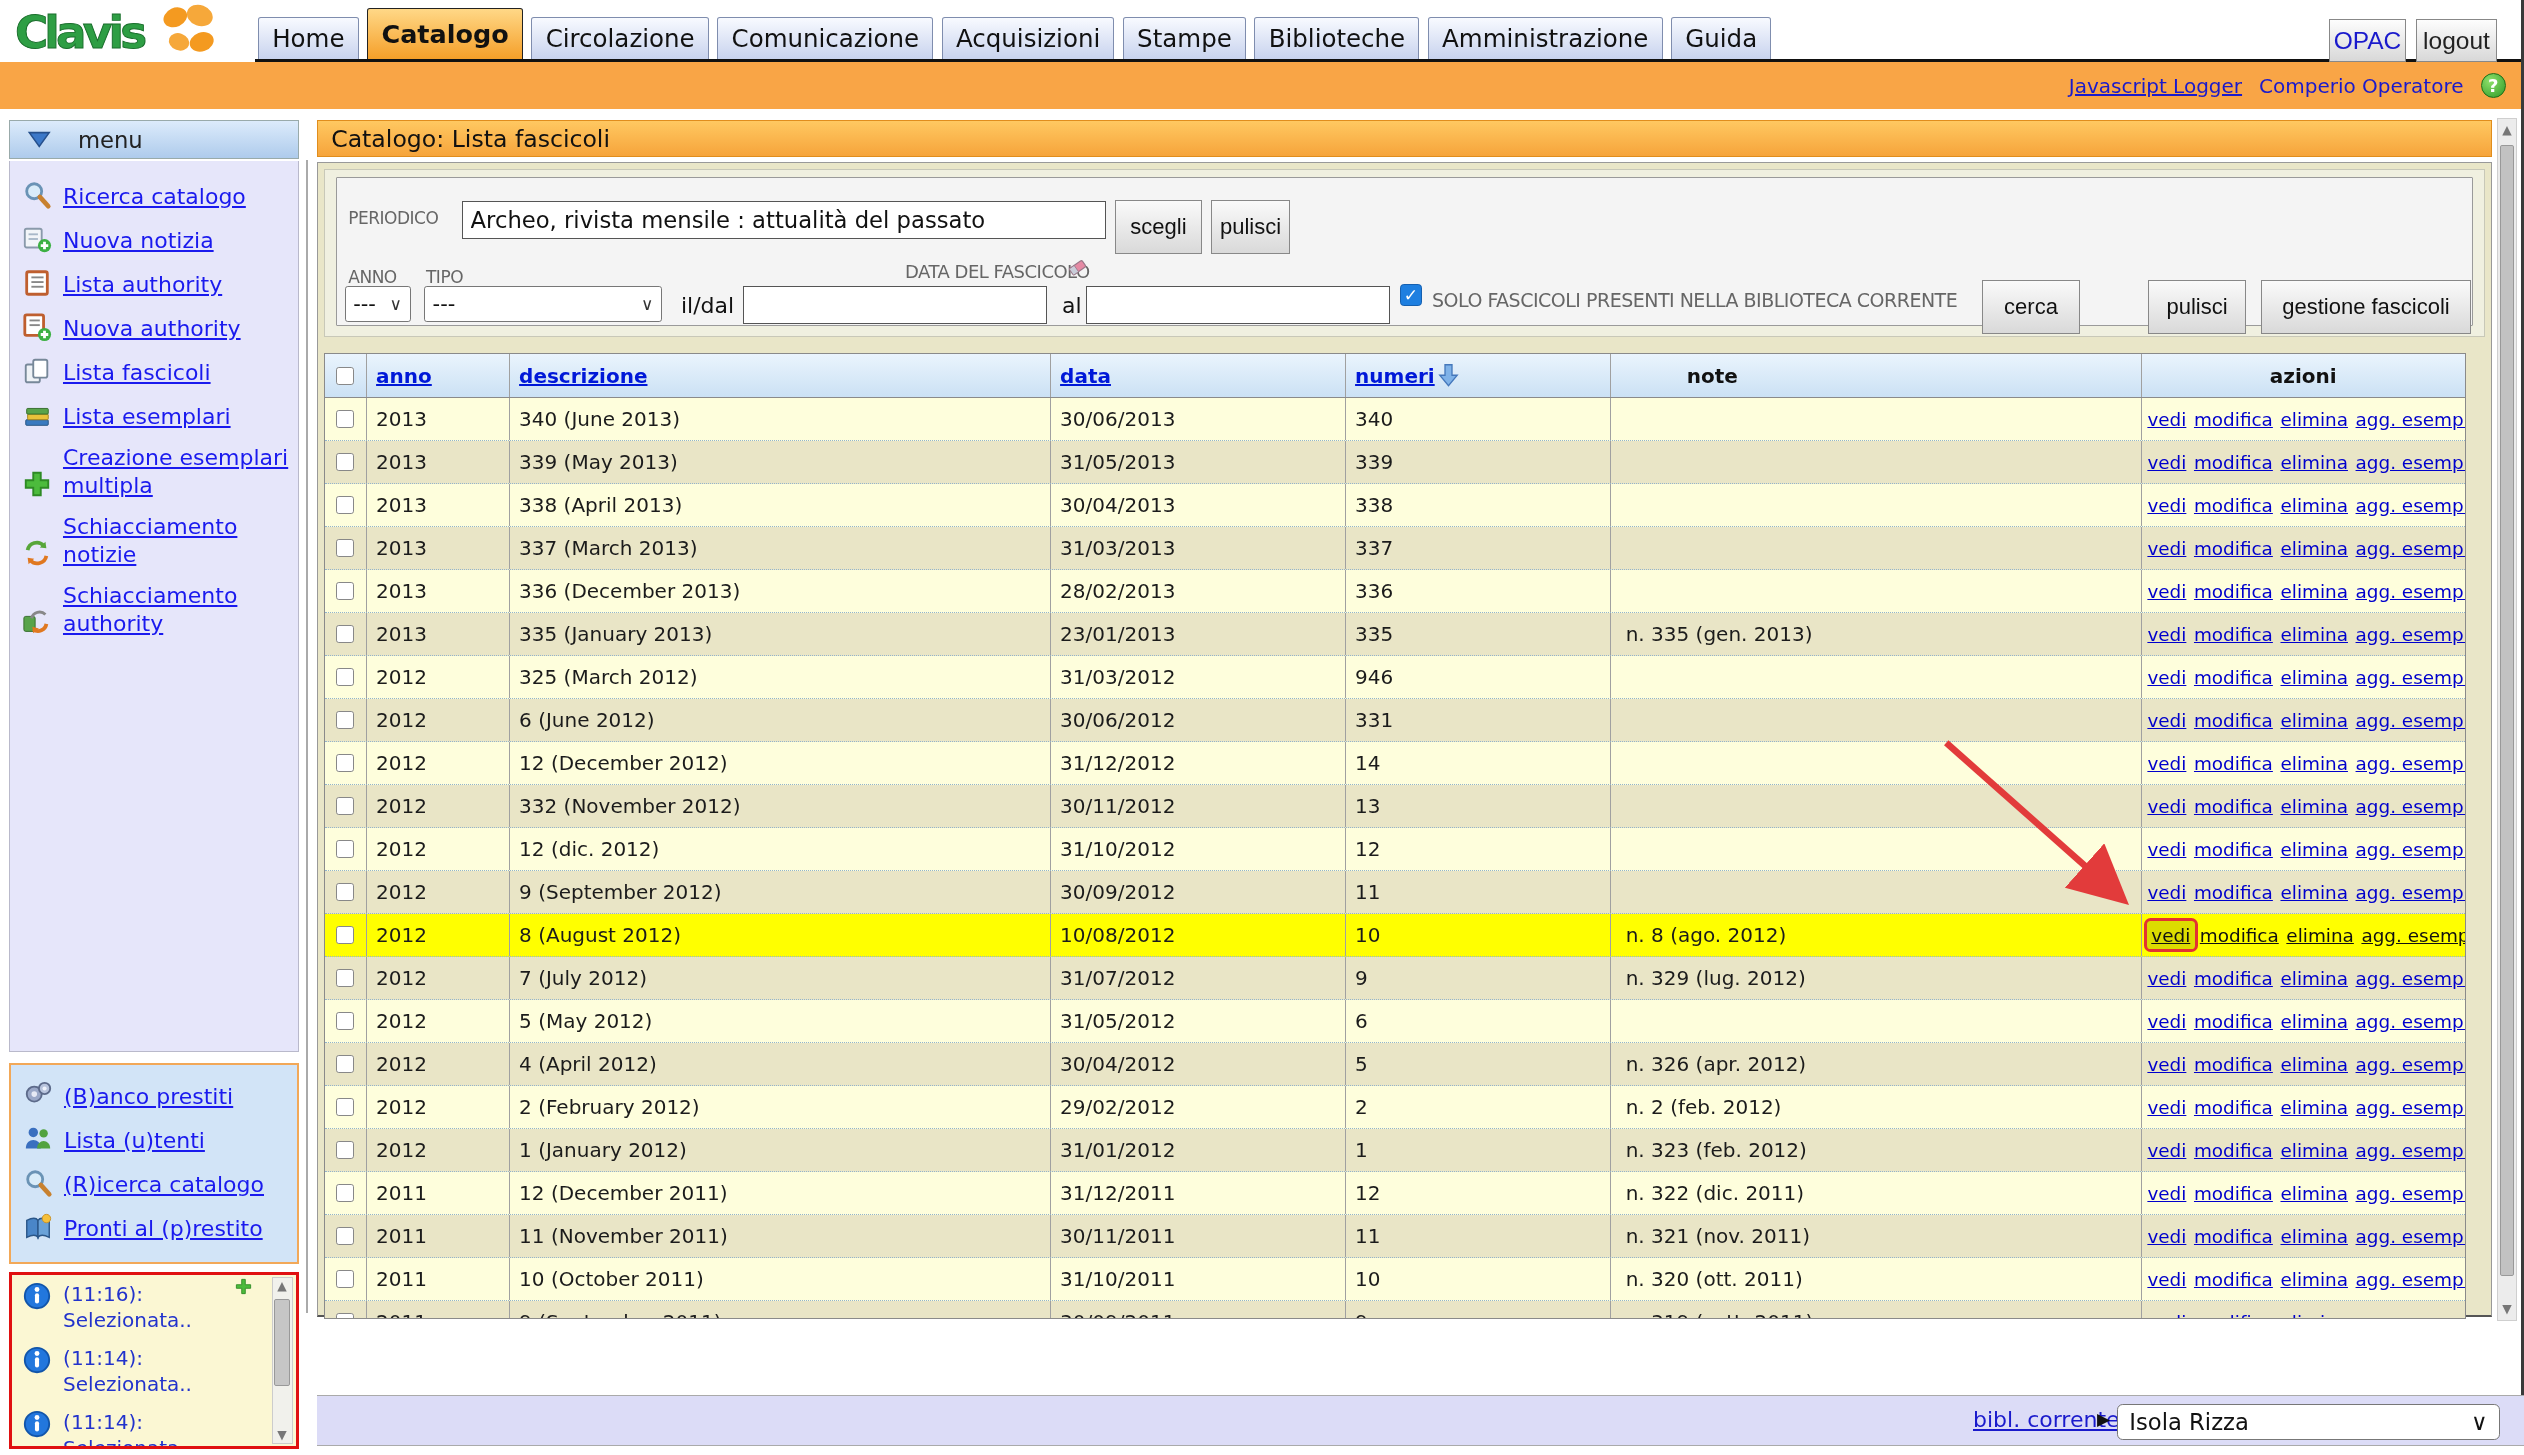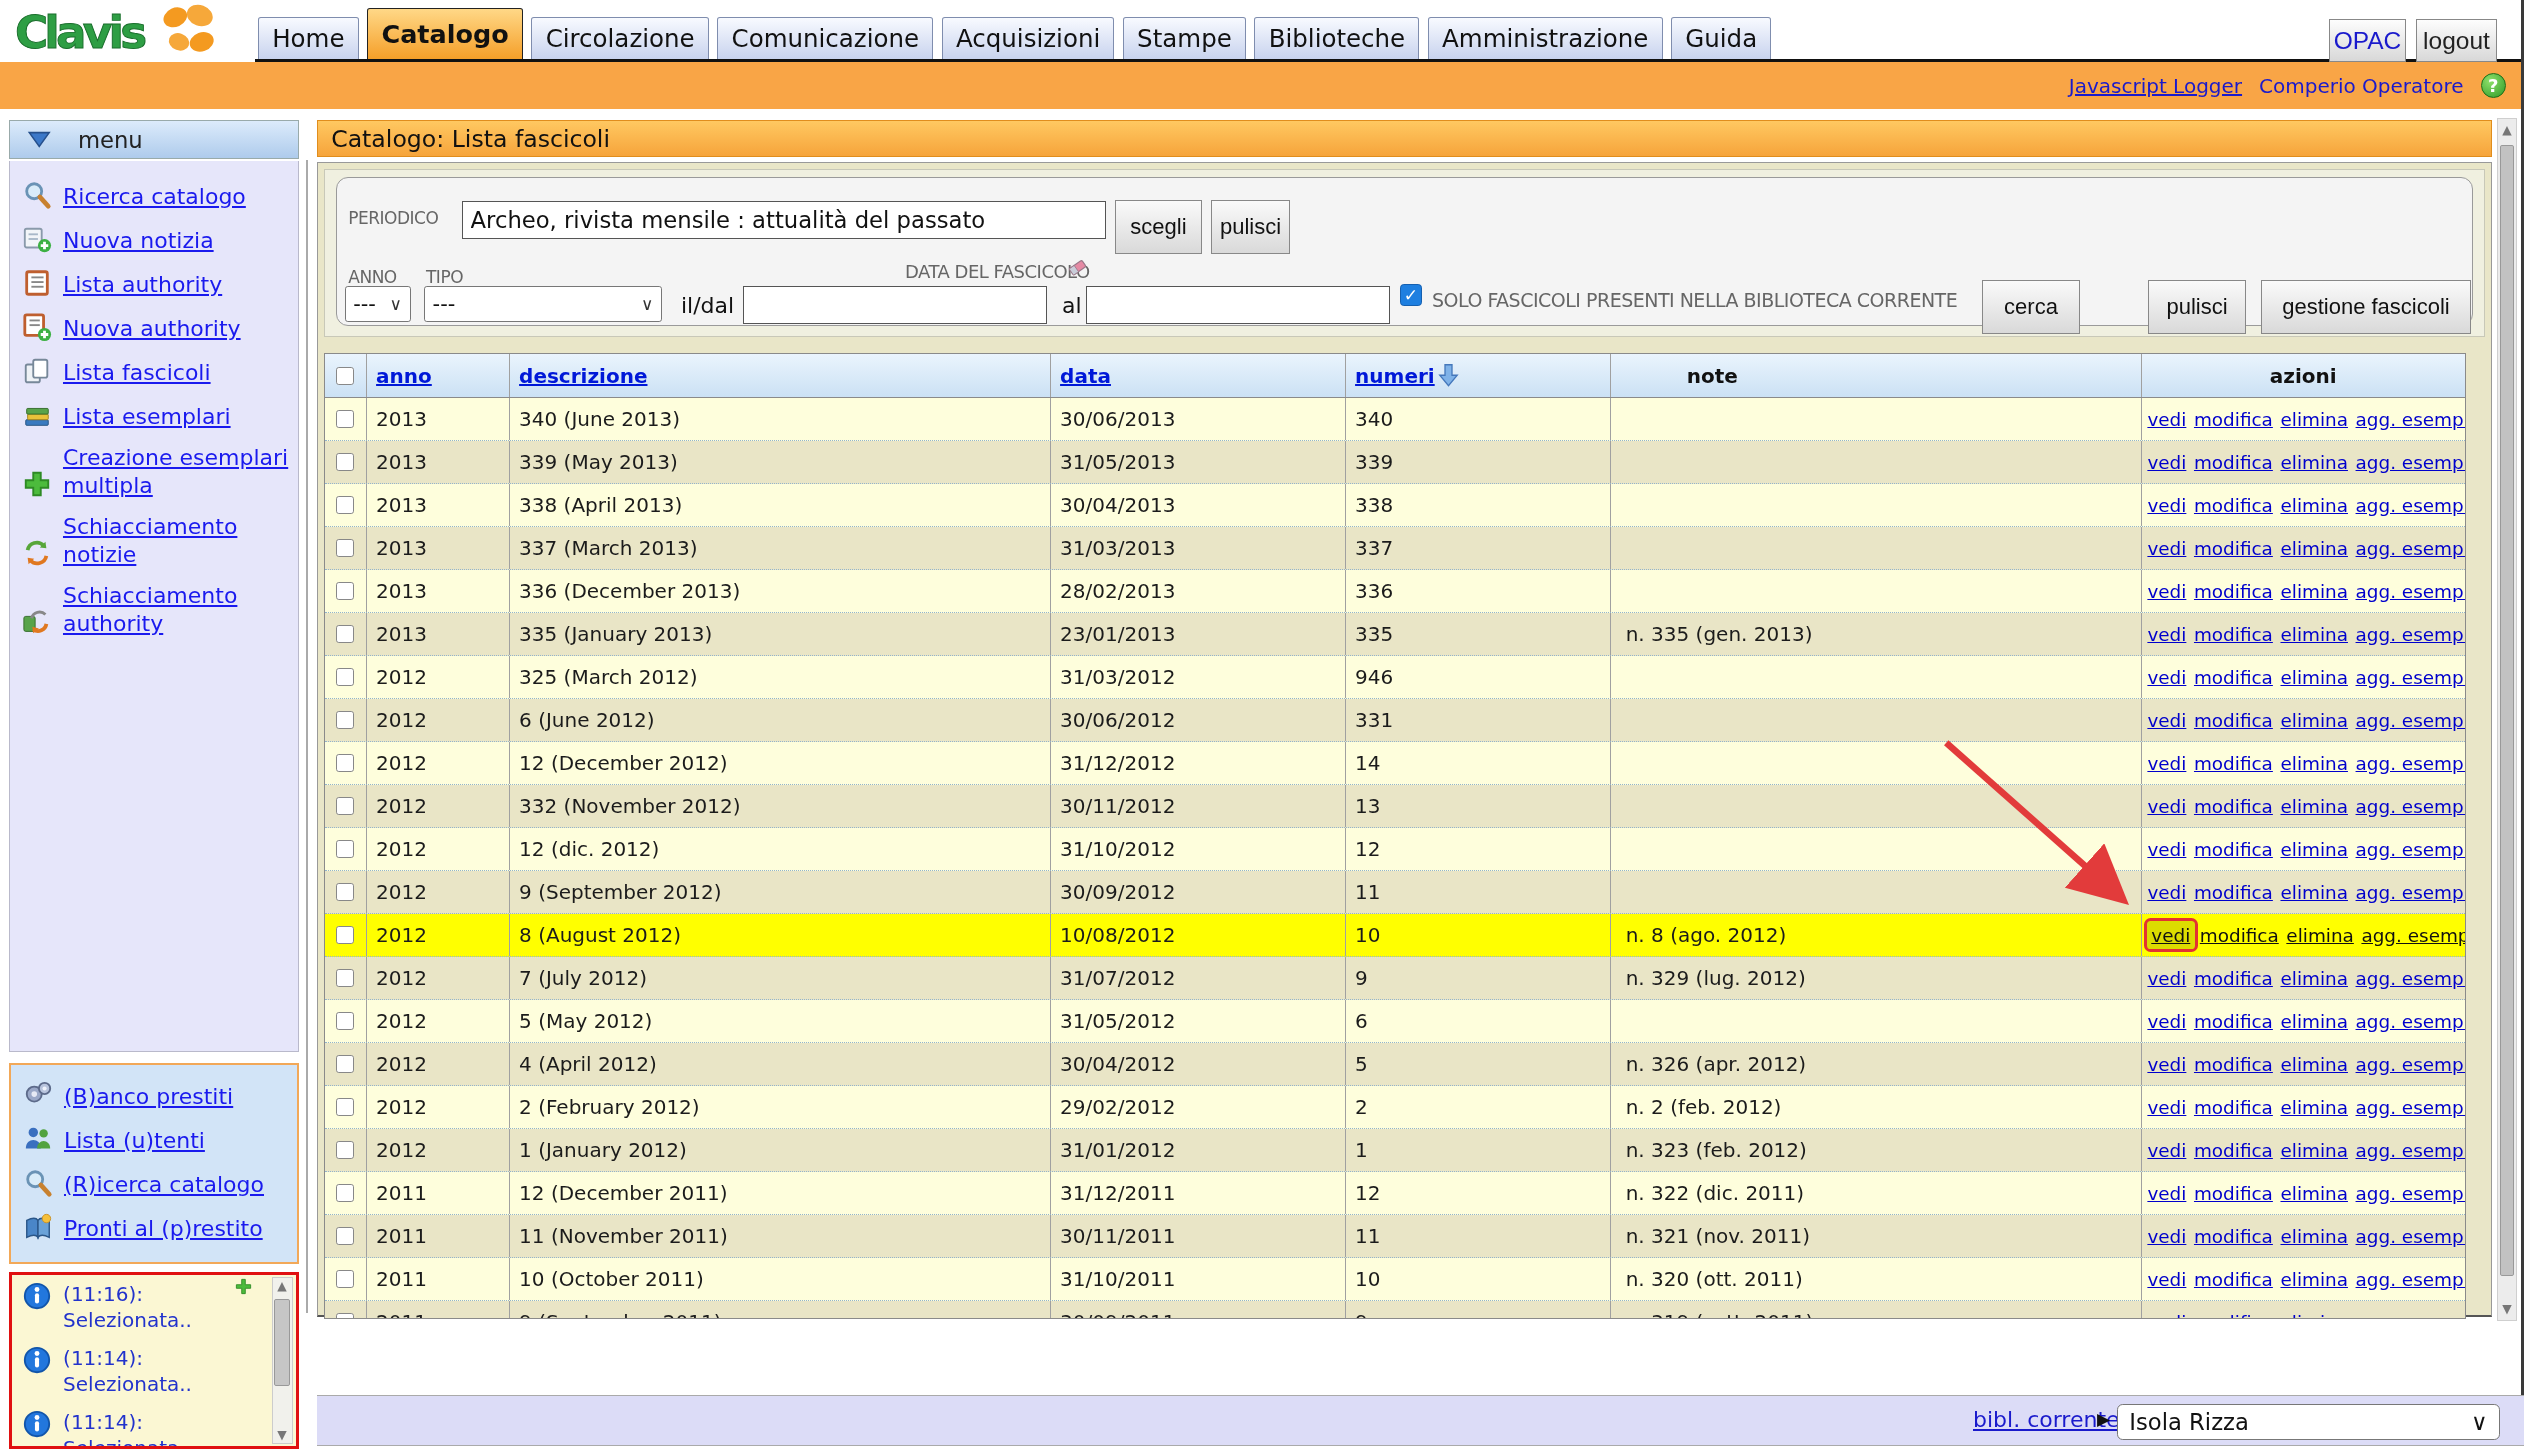--- a/index.html
+++ b/index.html
@@ -55,21 +55,21 @@
   .side-divider { position:absolute; left:306px; top:160px; width:1.9px; height:1153px; background:#aaa; }
 
   
   .page-title { position:absolute; left:317px; top:120px; width:2175px; height:37px;
     background:linear-gradient(#ffc861,#f6a43b); border:0.9px solid #e08d1d; display:flex; align-items:center;
     padding-left:13.2px; font-size:23.6px; color:#111; }
   .main-box { position:absolute; left:317px; top:162px; width:2175px; height:1155px;
     background:#e9e6c8; border:0.9px solid #999; border-bottom:2.8px solid #555; }
   .form-box { position:absolute; left:5.7px; right:5.7px; top:5.7px; height:168px; background:#f0f0e0; border:0.9px solid #c8c8b8; }
   .form-inner { position:absolute; left:11.3px; right:11.3px; top:7.6px; height:149px; background:#f4f4f4;
-    border:0.9px solid #9a9a9a; border-radius:12px; }
+    border:0.9px solid #9a9a9a; border-radius:1px; }
   .flabel { position:absolute; color:#666; font-size:17px; letter-spacing:-0.5px; white-space:nowrap; }
   .finput { position:absolute; height:38px; background:#fff; border:0.9px solid #555; font-size:22.7px;
     padding:0 7.6px; font-family:inherit; color:#111; }
   .fbtn { position:absolute; height:54px; background:linear-gradient(#fafafa,#d9d9d9); border:0.9px solid #888;
     font-size:22px; color:#111; display:flex; align-items:center; justify-content:center; cursor:pointer; }
   .fselect { position:absolute; height:36px; background:#fff; border:0.9px solid #777; border-radius:2.8px;
     display:flex; align-items:center; justify-content:space-between; padding:0 7.6px; font-size:21px; color:#111; cursor:pointer; }
   .fselect .chev { font-size:17px; color:#333; }
   .inline-lab { position:absolute; font-size:22px; color:#111; }
   .cb { position:absolute; width:22px; height:22px; background:#1e7fe0; border:0.9px solid #1560b0; border-radius:3.8px;

